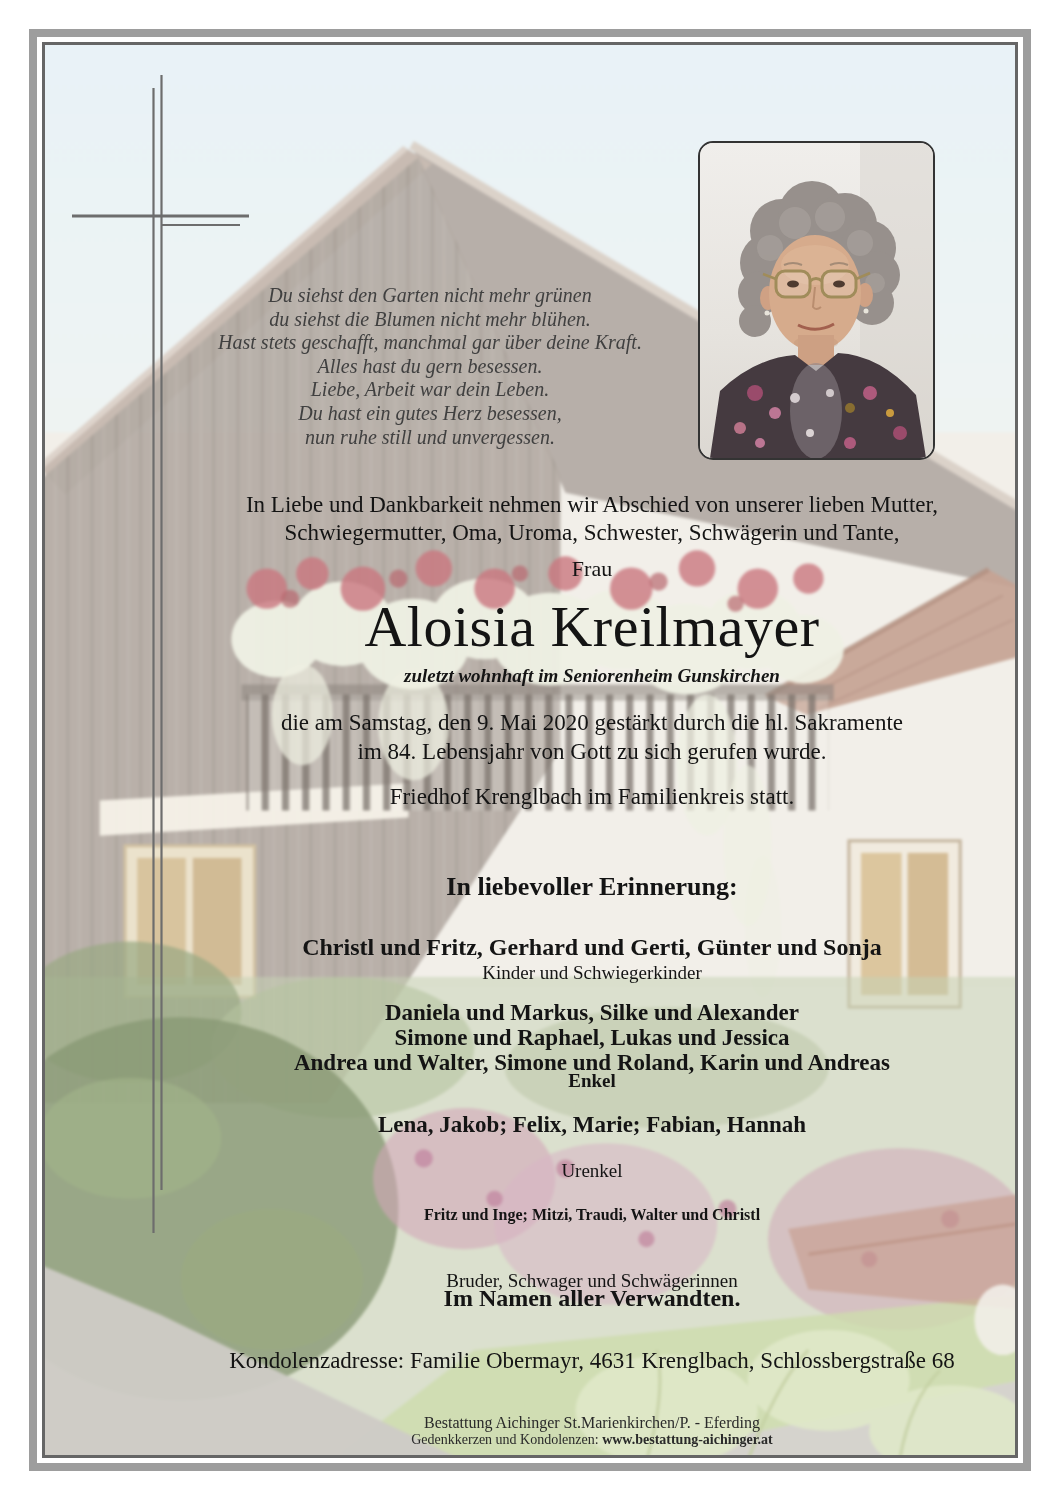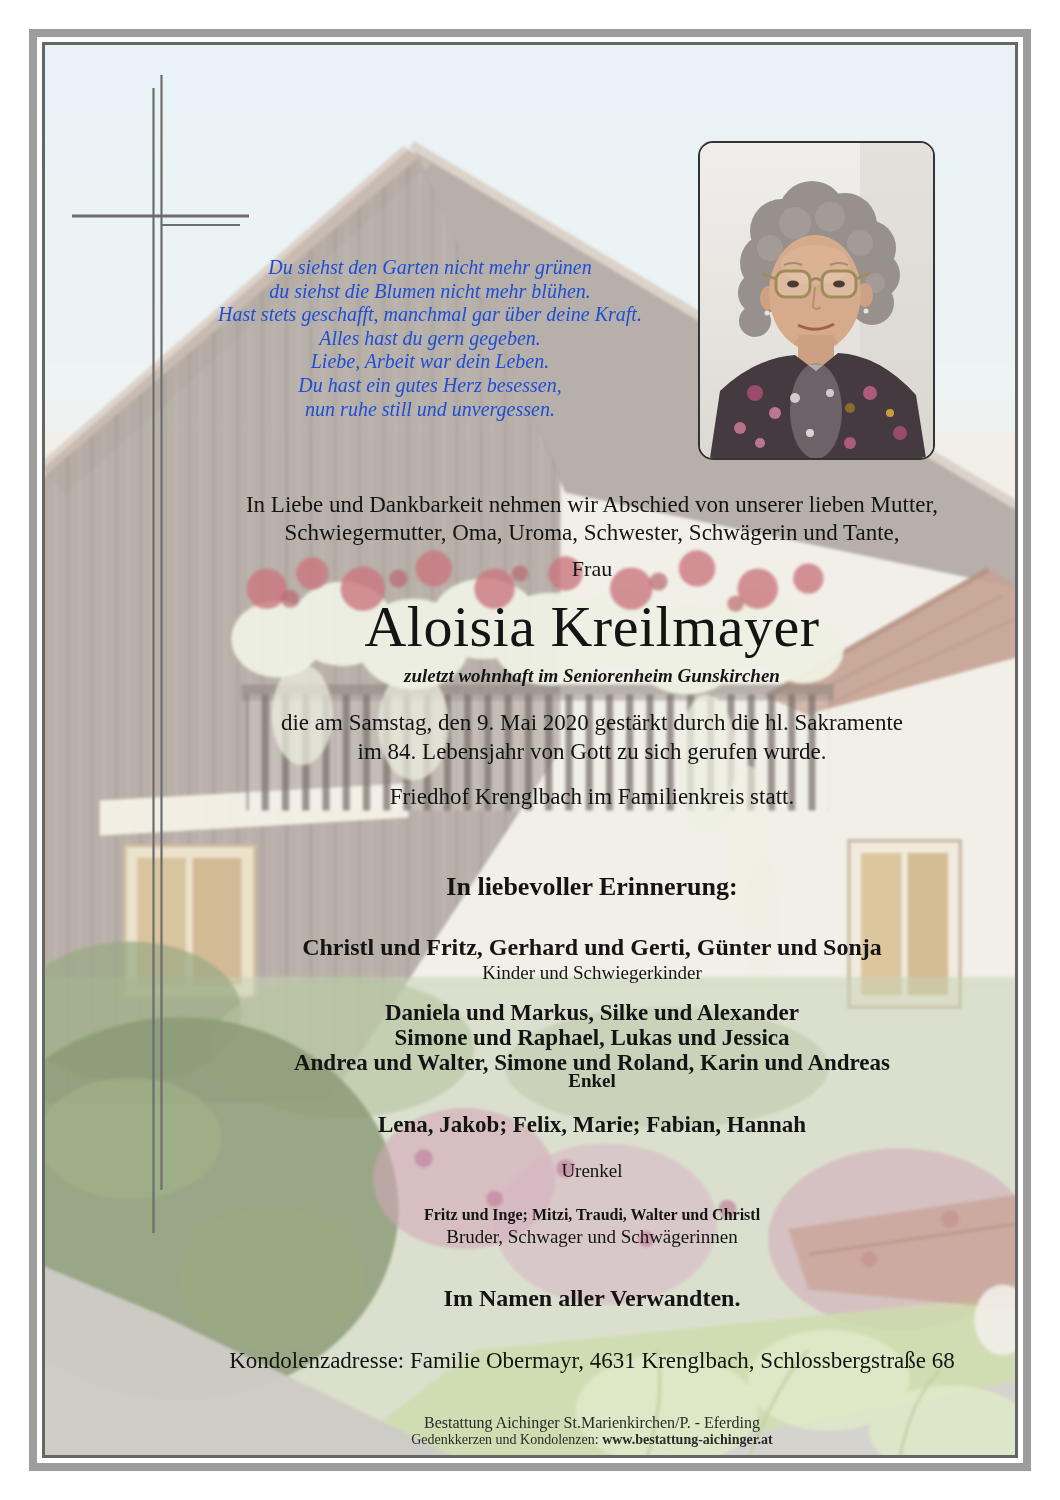--- a/index.html
+++ b/index.html
@@ -7,41 +7,41 @@
         font-family:"Liberation Serif", serif;color:#161616;}
   .content{position:absolute;left:45px;top:45px;width:970px;height:1410px;overflow:hidden;}
   .bgsvg{position:absolute;left:-6px;top:-6px;width:982px;height:1422px;filter:blur(1.6px);}
   .crosssvg{position:absolute;left:0;top:0;width:970px;height:1410px;}
   .frame-outer{position:absolute;inset:29px;border:8px solid #9d9d9d;pointer-events:none;}
   .frame-inner{position:absolute;inset:42px;border:3px solid #666666;pointer-events:none;}
   .portrait{position:absolute;left:698px;top:141px;width:233px;height:315px;border:2px solid #333;
             border-radius:15px;overflow:hidden;background:#e9e7e3;}
   .portrait svg{display:block;width:100%;height:100%;}
   
-  .poem{position:absolute;left:45px;top:256px;width:770px;text-align:center;
-        font-style:italic;font-size:20px;line-height:23.6px;color:#1d4ed8;}
+  .poem{position:absolute;left:45px;top:284px;width:770px;text-align:center;
+        font-style:italic;font-size:20px;line-height:23.6px;color:#404040;}
   
   .col{position:absolute;left:169px;top:0;width:846px;height:100%;}
   .line{position:absolute;left:0;right:0;text-align:center;color:#141414;}
   .intro{top:491px;font-size:23px;line-height:27.5px;}
   .frau{top:556px;font-size:22px;line-height:26px;}
   .name{top:596px;font-size:58px;line-height:62px;letter-spacing:.5px;font-family:"Liberation Serif",serif;}
   .residence{top:664px;font-size:19px;line-height:24px;font-weight:700;font-style:italic;}
   .died{top:708px;font-size:23px;line-height:29px;}
   .funeral{top:782px;font-size:23px;line-height:29px;}
   .heading{top:872px;font-size:26px;line-height:30px;font-weight:700;}
   .g-names{font-weight:700;}
   .g1n{top:934px;font-size:24px;line-height:26px;}
   .g1r{top:962px;font-size:19px;line-height:22px;}
   .g2n{top:1000px;font-size:23px;line-height:25px;}
   .g2r{top:1070px;font-size:19px;line-height:22px;font-weight:bold;}
   .g3n{top:1112px;font-size:23px;line-height:25px;}
   .g3r{top:1160px;font-size:19px;line-height:22px;}
   .g4n{top:1202px;font-size:16px;line-height:26px;}
-  .g4r{top:1226px;font-size:19px;line-height:22px;}
+  .g4r{top:1270px;font-size:19px;line-height:22px;}
   .closing{top:1284px;font-size:24px;line-height:28px;font-weight:700;}
   .condolence{top:1347px;font-size:23px;line-height:28px;}
   .footer1{top:1414px;font-size:16px;line-height:18px;color:#2a2a2a;}
   .footer2{top:1431px;font-size:14px;line-height:17px;color:#2a2a2a;}
   .footer2 .url{font-weight:700;}
 </style>
 </head>
 <body>
 
 <div class="page">
@@ -244,21 +244,21 @@
         <circle cx="110" cy="290" r="4" fill="#e8e0e0"></circle>
           <circle cx="150" cy="300" r="6" fill="#b95f83"></circle>
       </g>
     </svg>
   </div>
 
   <div class="poem">
     <div>Du siehst den Garten nicht mehr grünen</div>
     <div>du siehst die Blumen nicht mehr blühen.</div>
     <div>Hast stets geschafft, manchmal gar über deine Kraft.</div>
-    <div>Alles hast du gern gegeben.</div>
+    <div>Alles hast du gern besessen.</div>
     <div>Liebe, Arbeit war dein Leben.</div>
     <div>Du hast ein gutes Herz besessen,</div>
     <div>nun ruhe still und unvergessen.</div>
   </div>
 
   <div class="col">
     <div class="line intro">
       <div>In Liebe und Dankbarkeit nehmen wir Abschied von unserer lieben Mutter,</div>
       <div>Schwiegermutter, Oma, Uroma, Schwester, Schwägerin und Tante,</div>
     </div>

